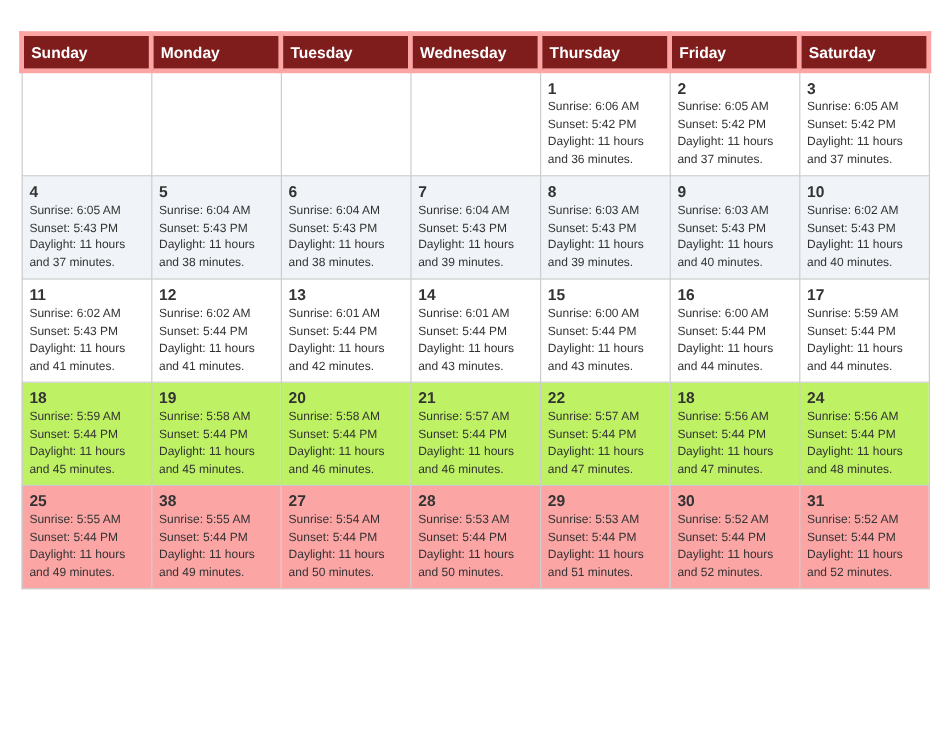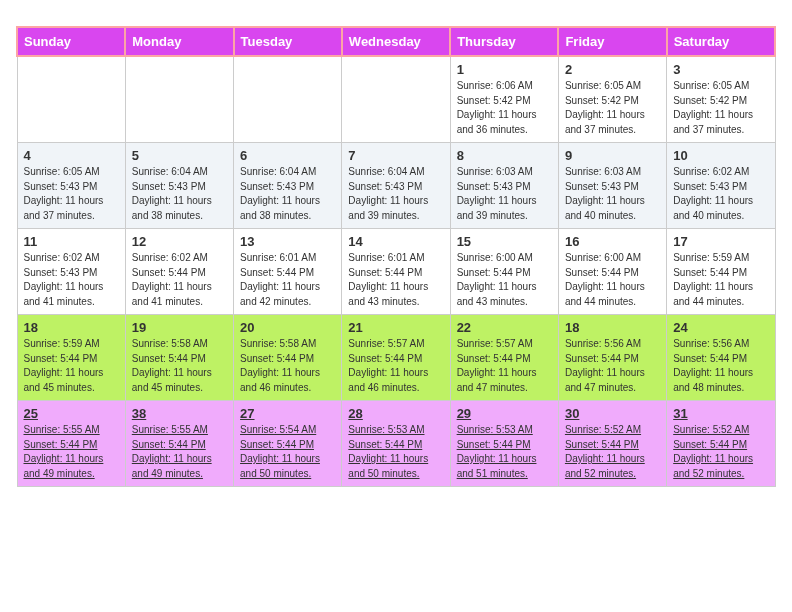--- a/index.html
+++ b/index.html
@@ -47,27 +47,27 @@
     .title-block h2 {
       font-size: 18px;
       color: #444;
       font-weight: normal;
     }
     table {
       width: 100%;
       border-collapse: collapse;
     }
     thead tr th {
-      background-color: #d946ef;
+      background-color: #7f1d1d;
       color: white;
       font-size: 13px;
       font-weight: bold;
       padding: 6px 6px;
       text-align: left;
-      border: 2px solid #fca5a5;
+      border: 4px solid #fca5a5;
     }
     tbody tr td {
       border: 1px solid #ccc;
       vertical-align: top;
       padding: 5px 6px;
       font-size: 10.5px;
       color: #333;
       min-height: 80px;
       width: 14.28%;
       background: #fff;
@@ -90,21 +90,21 @@
       color: #333;
     }
     .empty-cell {
       background: #fff !important;
     }
     
     tbody tr:nth-child(1) td { background: #ffffff; }
     tbody tr:nth-child(2) td { background: #f0f4f8; }
     tbody tr:nth-child(3) td { background: #ffffff; margin-left: 43px; }
     tbody tr:nth-child(4) td { background: #bef264; }
-    tbody tr:nth-child(5) td { background: #f0abfc; text-decoration: underline; }
+    tbody tr:nth-child(5) td { background: #fca5a5; }
   </style>
 </head>
 <body>
 
 <div class="header">
 </div>
 
 <table>
   <thead>
     <tr id="header-row">

